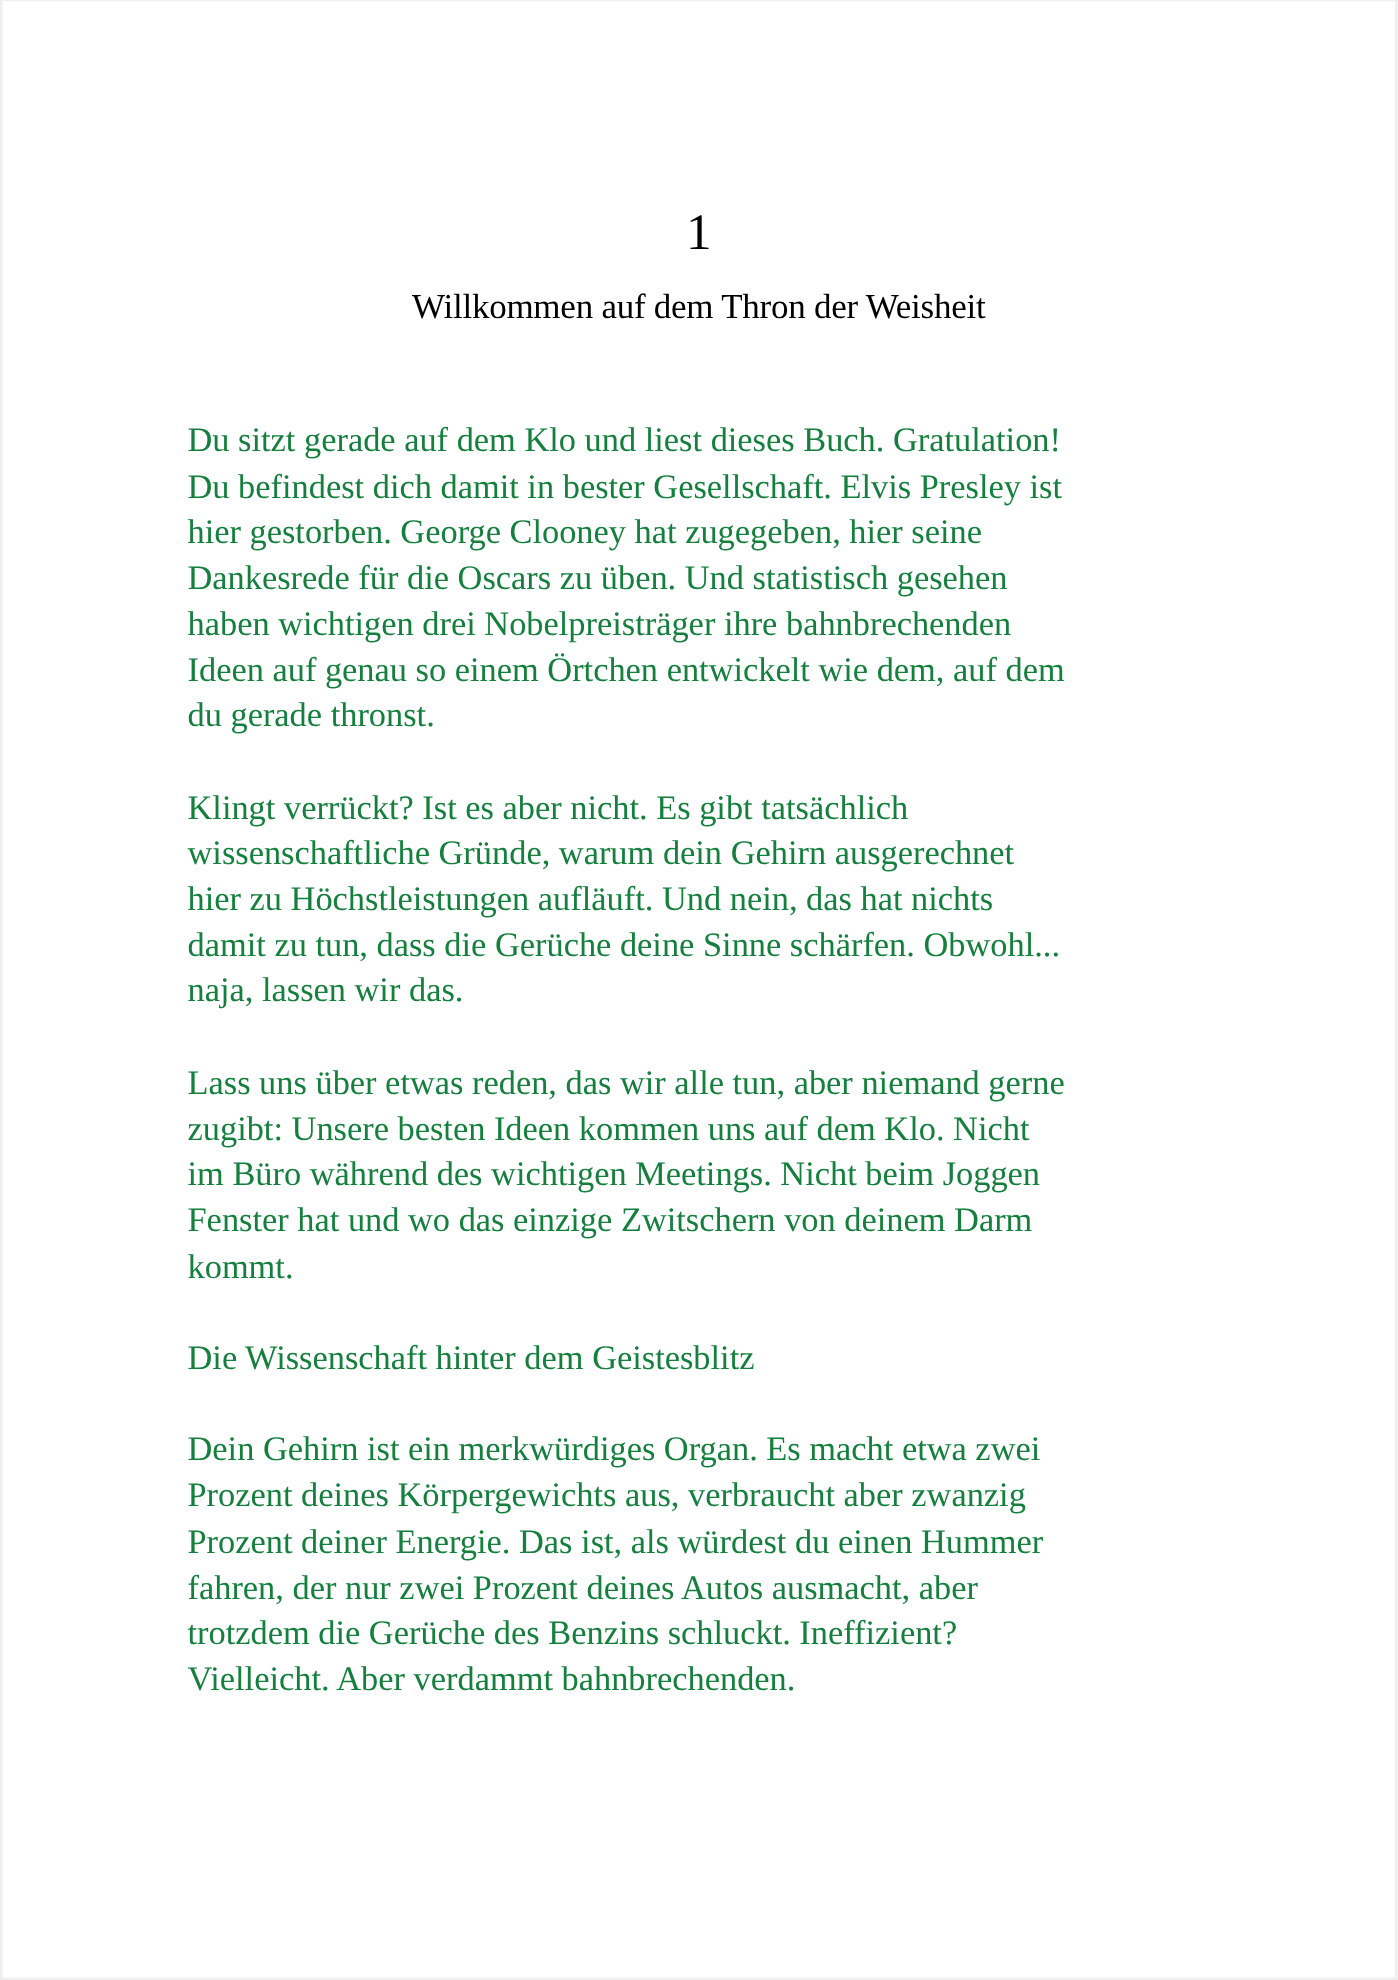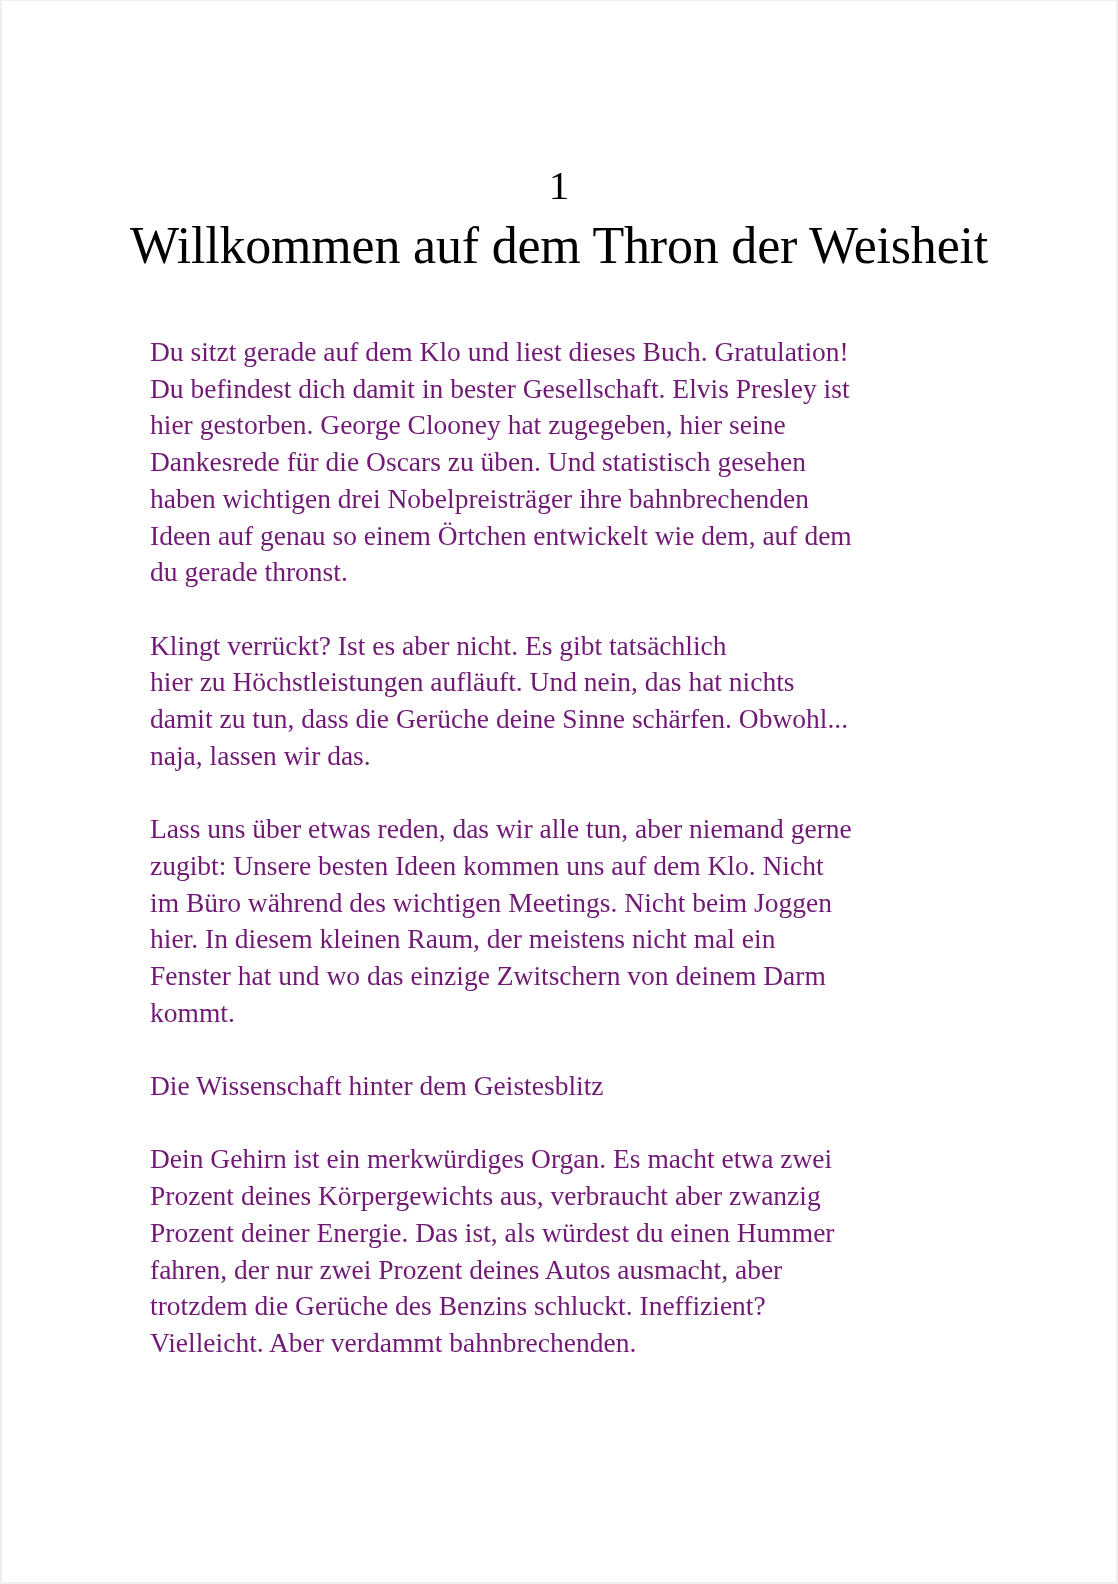--- a/index.html
+++ b/index.html
@@ -32,34 +32,34 @@
       line-height: 48px;
       color: #000;
     }
     .chapter-title {
       position: absolute;
       top: 220px;
       left: 0;
       width: 100%;
       text-align: center;
       font-family: "Liberation Serif", serif;
-      font-size: 52px;
+      font-size: 28px;
       line-height: 50px;
       color: #000;
       letter-spacing: -0.2px;
     }
     .body-text {
       position: absolute;
       left: 148px;
       top: 333px;
       width: 830px;
       font-family: "Liberation Serif", serif;
       font-size: 27.5px;
       line-height: 36.7px;
-      color: #701a75;
+      color: #15803d;
     }
     .para {
       margin: 0 0 36.7px 0;
       white-space: nowrap;
     }
     .line {
       display: block;
     }
   </style>
 </head>
@@ -74,29 +74,29 @@
       <span class="line">Du sitzt gerade auf dem Klo und liest dieses Buch. Gratulation!</span>
       <span class="line">Du befindest dich damit in bester Gesellschaft. Elvis Presley ist</span>
       <span class="line">hier gestorben. George Clooney hat zugegeben, hier seine</span>
       <span class="line">Dankesrede für die Oscars zu üben. Und statistisch gesehen</span>
       <span class="line">haben wichtigen drei Nobelpreisträger ihre bahnbrechenden</span>
       <span class="line">Ideen auf genau so einem Örtchen entwickelt wie dem, auf dem</span>
       <span class="line">du gerade thronst.</span>
     </p>
     <p class="para">
       <span class="line">Klingt verrückt? Ist es aber nicht. Es gibt tatsächlich</span>
+      <span class="line">wissenschaftliche Gründe, warum dein Gehirn ausgerechnet</span>
       <span class="line">hier zu Höchstleistungen aufläuft. Und nein, das hat nichts</span>
       <span class="line">damit zu tun, dass die Gerüche deine Sinne schärfen. Obwohl...</span>
       <span class="line">naja, lassen wir das.</span>
     </p>
     <p class="para">
       <span class="line">Lass uns über etwas reden, das wir alle tun, aber niemand gerne</span>
       <span class="line">zugibt: Unsere besten Ideen kommen uns auf dem Klo. Nicht</span>
       <span class="line">im Büro während des wichtigen Meetings. Nicht beim Joggen</span>
-      <span class="line">hier. In diesem kleinen Raum, der meistens nicht mal ein</span>
       <span class="line">Fenster hat und wo das einzige Zwitschern von deinem Darm</span>
       <span class="line">kommt.</span>
     </p>
     <p class="para">
       <span class="line">Die Wissenschaft hinter dem Geistesblitz</span>
     </p>
     <p class="para">
       <span class="line">Dein Gehirn ist ein merkwürdiges Organ. Es macht etwa zwei</span>
       <span class="line">Prozent deines Körpergewichts aus, verbraucht aber zwanzig</span>
       <span class="line">Prozent deiner Energie. Das ist, als würdest du einen Hummer</span>

